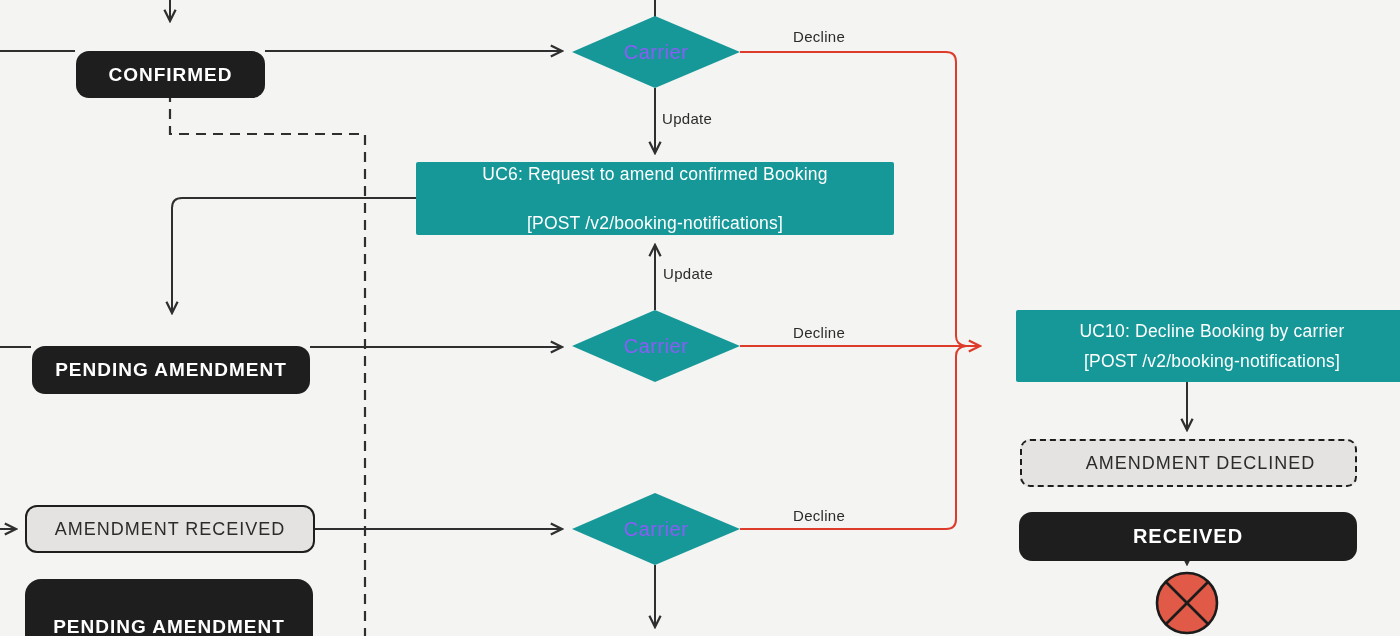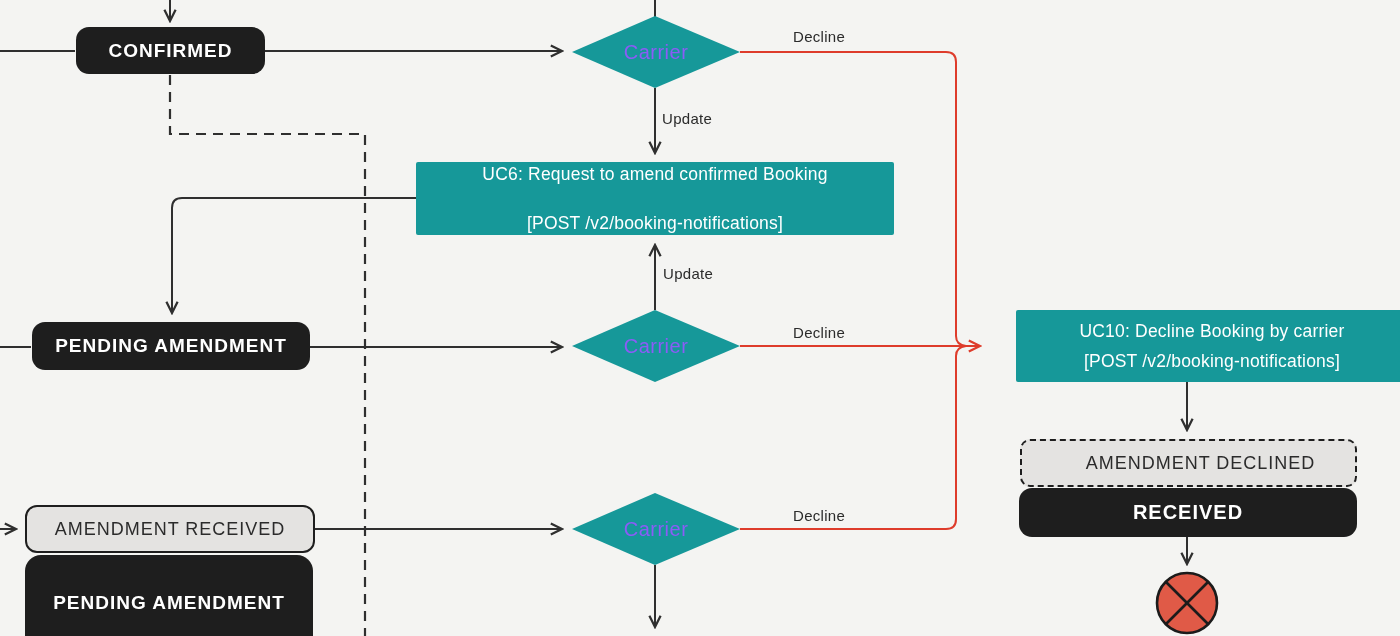--- a/index.html
+++ b/index.html
@@ -12,21 +12,21 @@
   svg.wires{position:absolute;left:0;top:0;width:1400px;height:636px;}
   .edge{stroke:var(--line);stroke-width:2;fill:none;}
   .edge.dashed{stroke-dasharray:10 7;stroke-width:2.2;}
   .edge.red{stroke:var(--red);}
   .diamond{fill:var(--teal);stroke:none;}
   .end-circle{fill:var(--end-fill);stroke:#1b1b1b;stroke-width:2.6;}
   .end-x{stroke:#1b1b1b;stroke-width:2.6;}
   .node{position:absolute;box-sizing:border-box;display:flex;flex-direction:column;
         align-items:center;justify-content:center;text-align:center;}
   .node.black{background:var(--ink);color:#fff;border-radius:13px;font-weight:bold;
-        font-size:19px;letter-spacing:1px;}
+        font-size:19px;letter-spacing:1px;margin-top:24px;}
   .node.gray{background:var(--panel);color:var(--label);border:2px solid var(--ink);
         border-radius:12px;font-size:18px;letter-spacing:1px;}
   .node.gray.dashed{border-style:dashed;border-radius:10px;}
   .node.teal{background:var(--teal);color:#fff;font-size:17.5px;line-height:30px;
         border-radius:2px;letter-spacing:.2px;}
   .carrier-label{position:absolute;width:168px;height:28px;display:flex;align-items:center;
         justify-content:center;color:#8b5cf6;font-size:20px;letter-spacing:.5px;}
   .edge-label{position:absolute;font-size:15px;color:var(--label);letter-spacing:.3px;}
 </style>
 </head>

